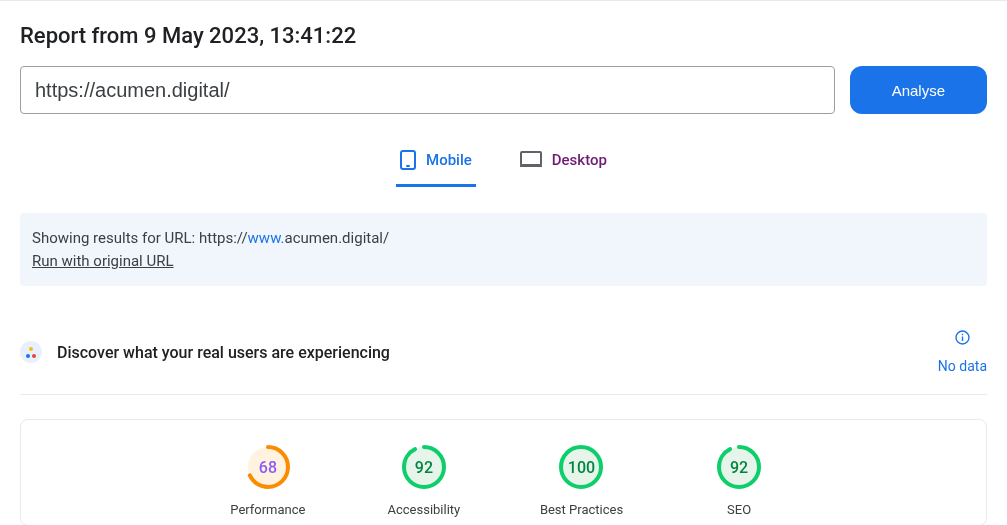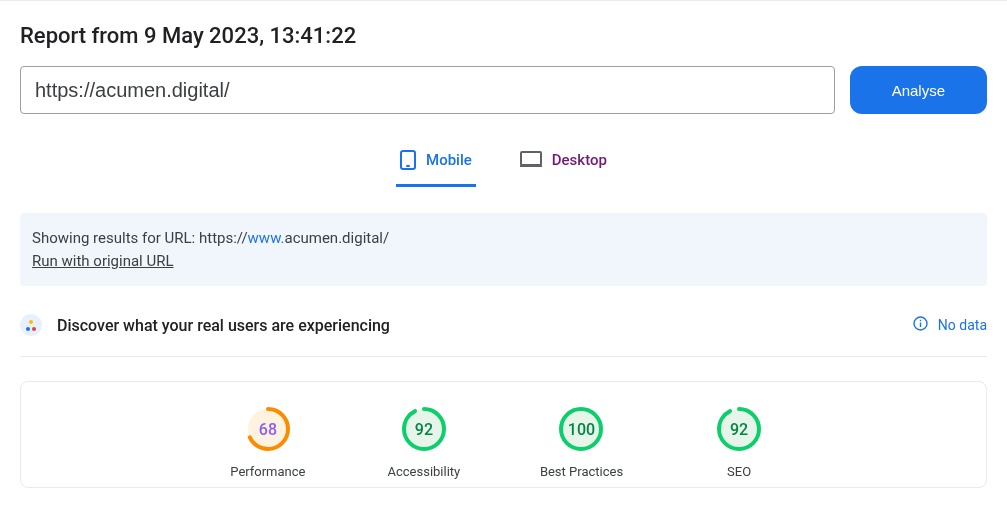--- a/index.html
+++ b/index.html
@@ -71,21 +71,21 @@
     border-bottom-color: #1a73e8;
     justify-content: flex-end;
   }
   .tab-icon svg { display: block; }
   .results-banner {
     background: #f1f6fc;
     border-radius: 4px;
     padding: 14px 12px;
     font-size: 15px;
     color: #3c4043;
-    margin-bottom: 24px;
+    margin-bottom: 40px;
     line-height: 1.5;
   }
   .results-banner .highlight { color: #1a73e8; }
   .results-banner .runlink {
     color: #3c4043;
     text-decoration: underline;
     cursor: pointer;
   }
   .section-row {
     display: flex;
@@ -109,20 +109,21 @@
     font-weight: 500;
     color: #202124;
     flex: 1;
   }
   .no-data {
     display: flex;
     align-items: center;
     gap: 10px;
     color: #1a73e8;
     font-size: 14px;
+    flex-direction: column;
   }
   .hr {
     border: none;
     border-top: 1px solid #e8eaed;
     margin: 16px 0 24px 0;
   }
   .scores-card {
     border: 1px solid #e8eaed;
     border-radius: 8px;
     padding: 24px 20px 8px 20px;

